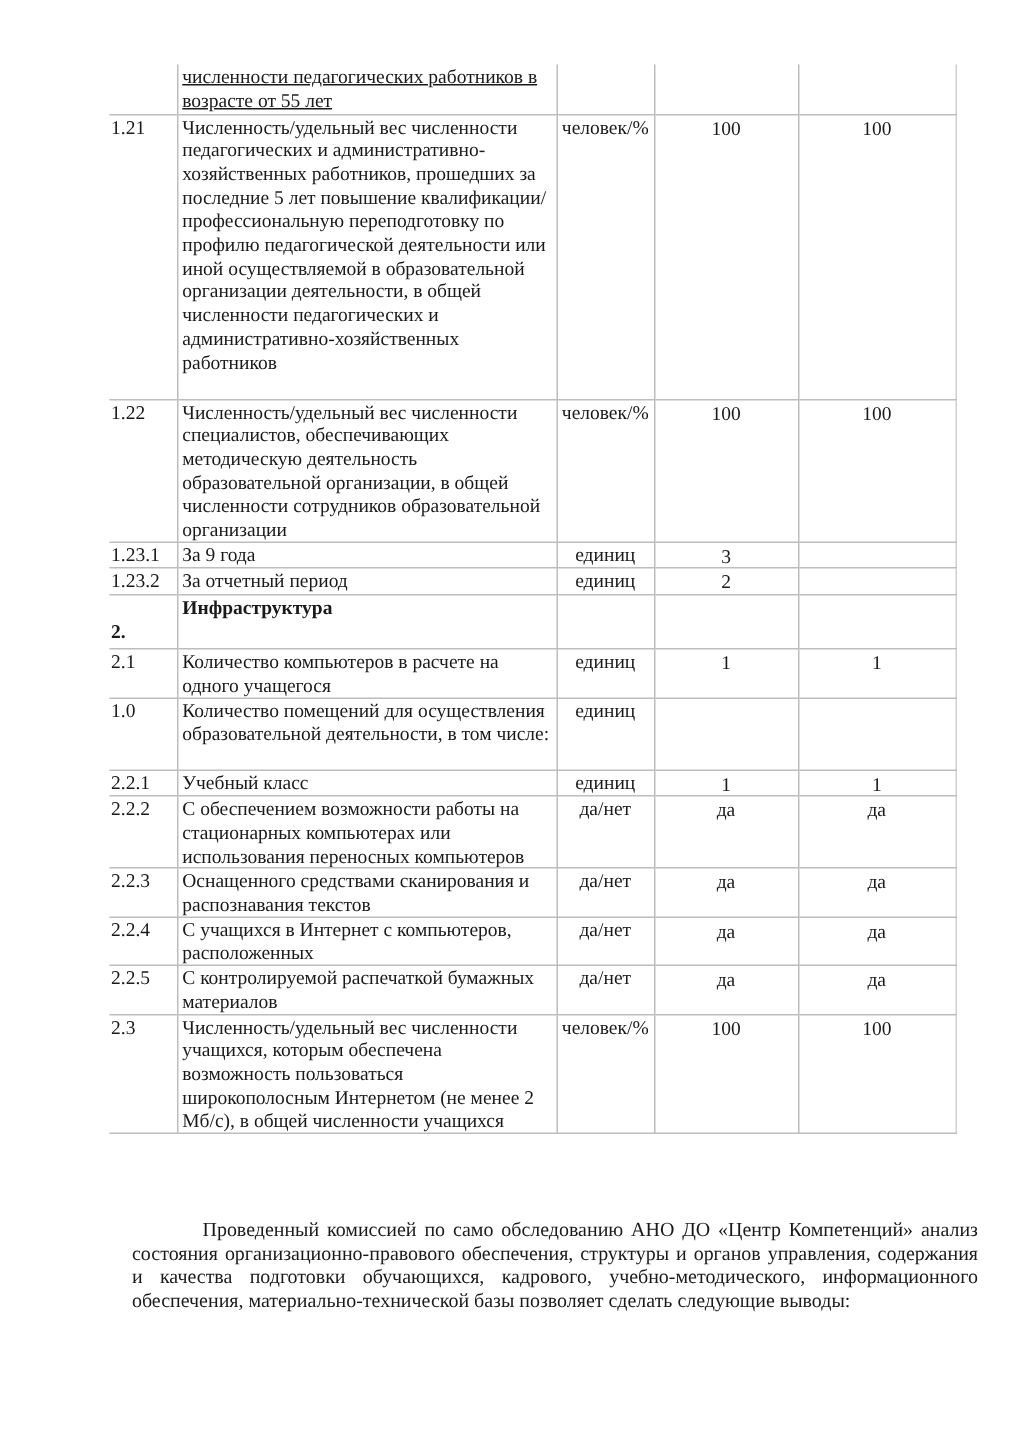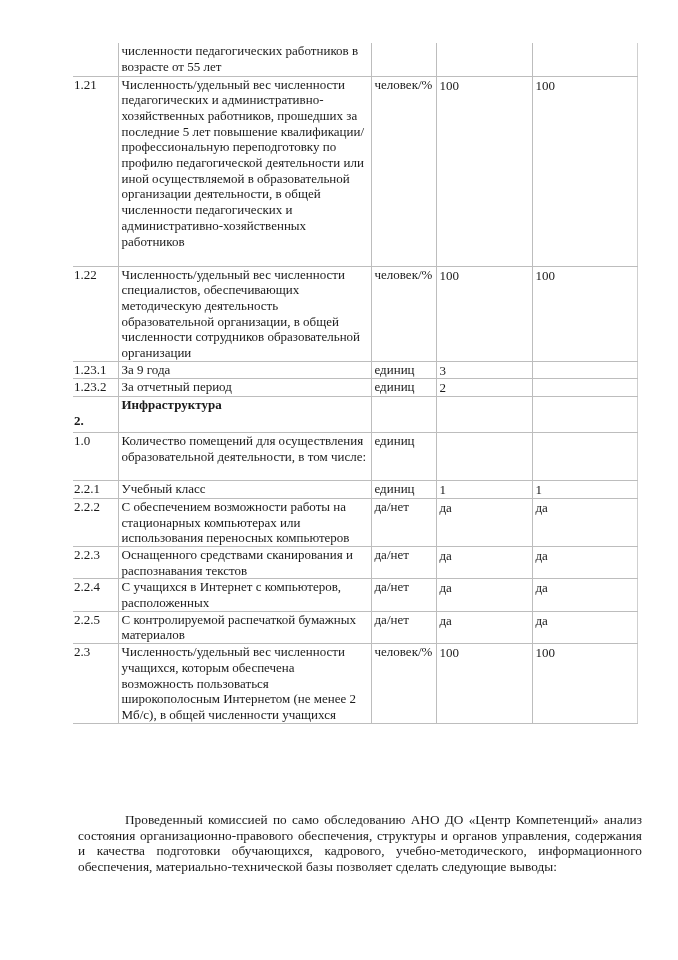--- a/index.html
+++ b/index.html
@@ -14,30 +14,30 @@
     border-collapse: collapse; table-layout: fixed;
     width: 564px;
     font-size: 13px; line-height: 15.7px;
   }
   table.tbl td {
     border: 1px solid #bdbdbd;
     padding: 0 3px;
     vertical-align: top;
     overflow: hidden;
   }
-  table.tbl tr:first-child td { border-top: none; }
+  table.tbl tr:first-child td { border-top: none; text-decoration: underline; }
   table.tbl td.c1 { border-left: none; text-align: left; padding: 0 1px; }
   table.tbl td.c5 { border-right: 1px solid #cfcfcf; }
   .c2 { text-align: left; }
-  .c3, .c4, .c5 { text-align: left; }
+  .c3, .c4, .c5 { text-align: center; }
   .c4, .c5 { padding-top: 1px !important; }
   .bold { font-weight: bold; }
   .sec-num { display: block; padding-top: 16px; font-weight: bold; }
   .para {
-    position: absolute; left: 78px; top: 799px; width: 564px;
+    position: absolute; left: 88px; top: 799px; width: 564px;
     font-size: 13.3px; line-height: 15.6px; text-align: justify;
     text-indent: 47px;
   }
 </style>
 </head>
 <body>
 
 <div class="page">
   <table class="tbl">
     <colgroup>
@@ -85,20 +85,27 @@
       </tr>
       <tr style="height:36px">
         <td class="c1">
             <span class="sec-num">2.</span>
           </td>
         <td class="c2 bold">Инфраструктура</td>
         <td class="c3"></td>
         <td class="c4"></td>
         <td class="c5"></td>
       </tr>
+      <tr style="height:32px">
+        <td class="c1">2.1</td>
+        <td class="c2">Количество компьютеров в расчете на одного учащегося</td>
+        <td class="c3">единиц</td>
+        <td class="c4">1</td>
+        <td class="c5">1</td>
+      </tr>
       <tr style="height:48px">
         <td class="c1">1.0</td>
         <td class="c2">Количество помещений для осуществления образовательной деятельности, в том числе:</td>
         <td class="c3">единиц</td>
         <td class="c4"></td>
         <td class="c5"></td>
       </tr>
       <tr style="height:16px">
         <td class="c1">2.2.1</td>
         <td class="c2">Учебный класс</td>

